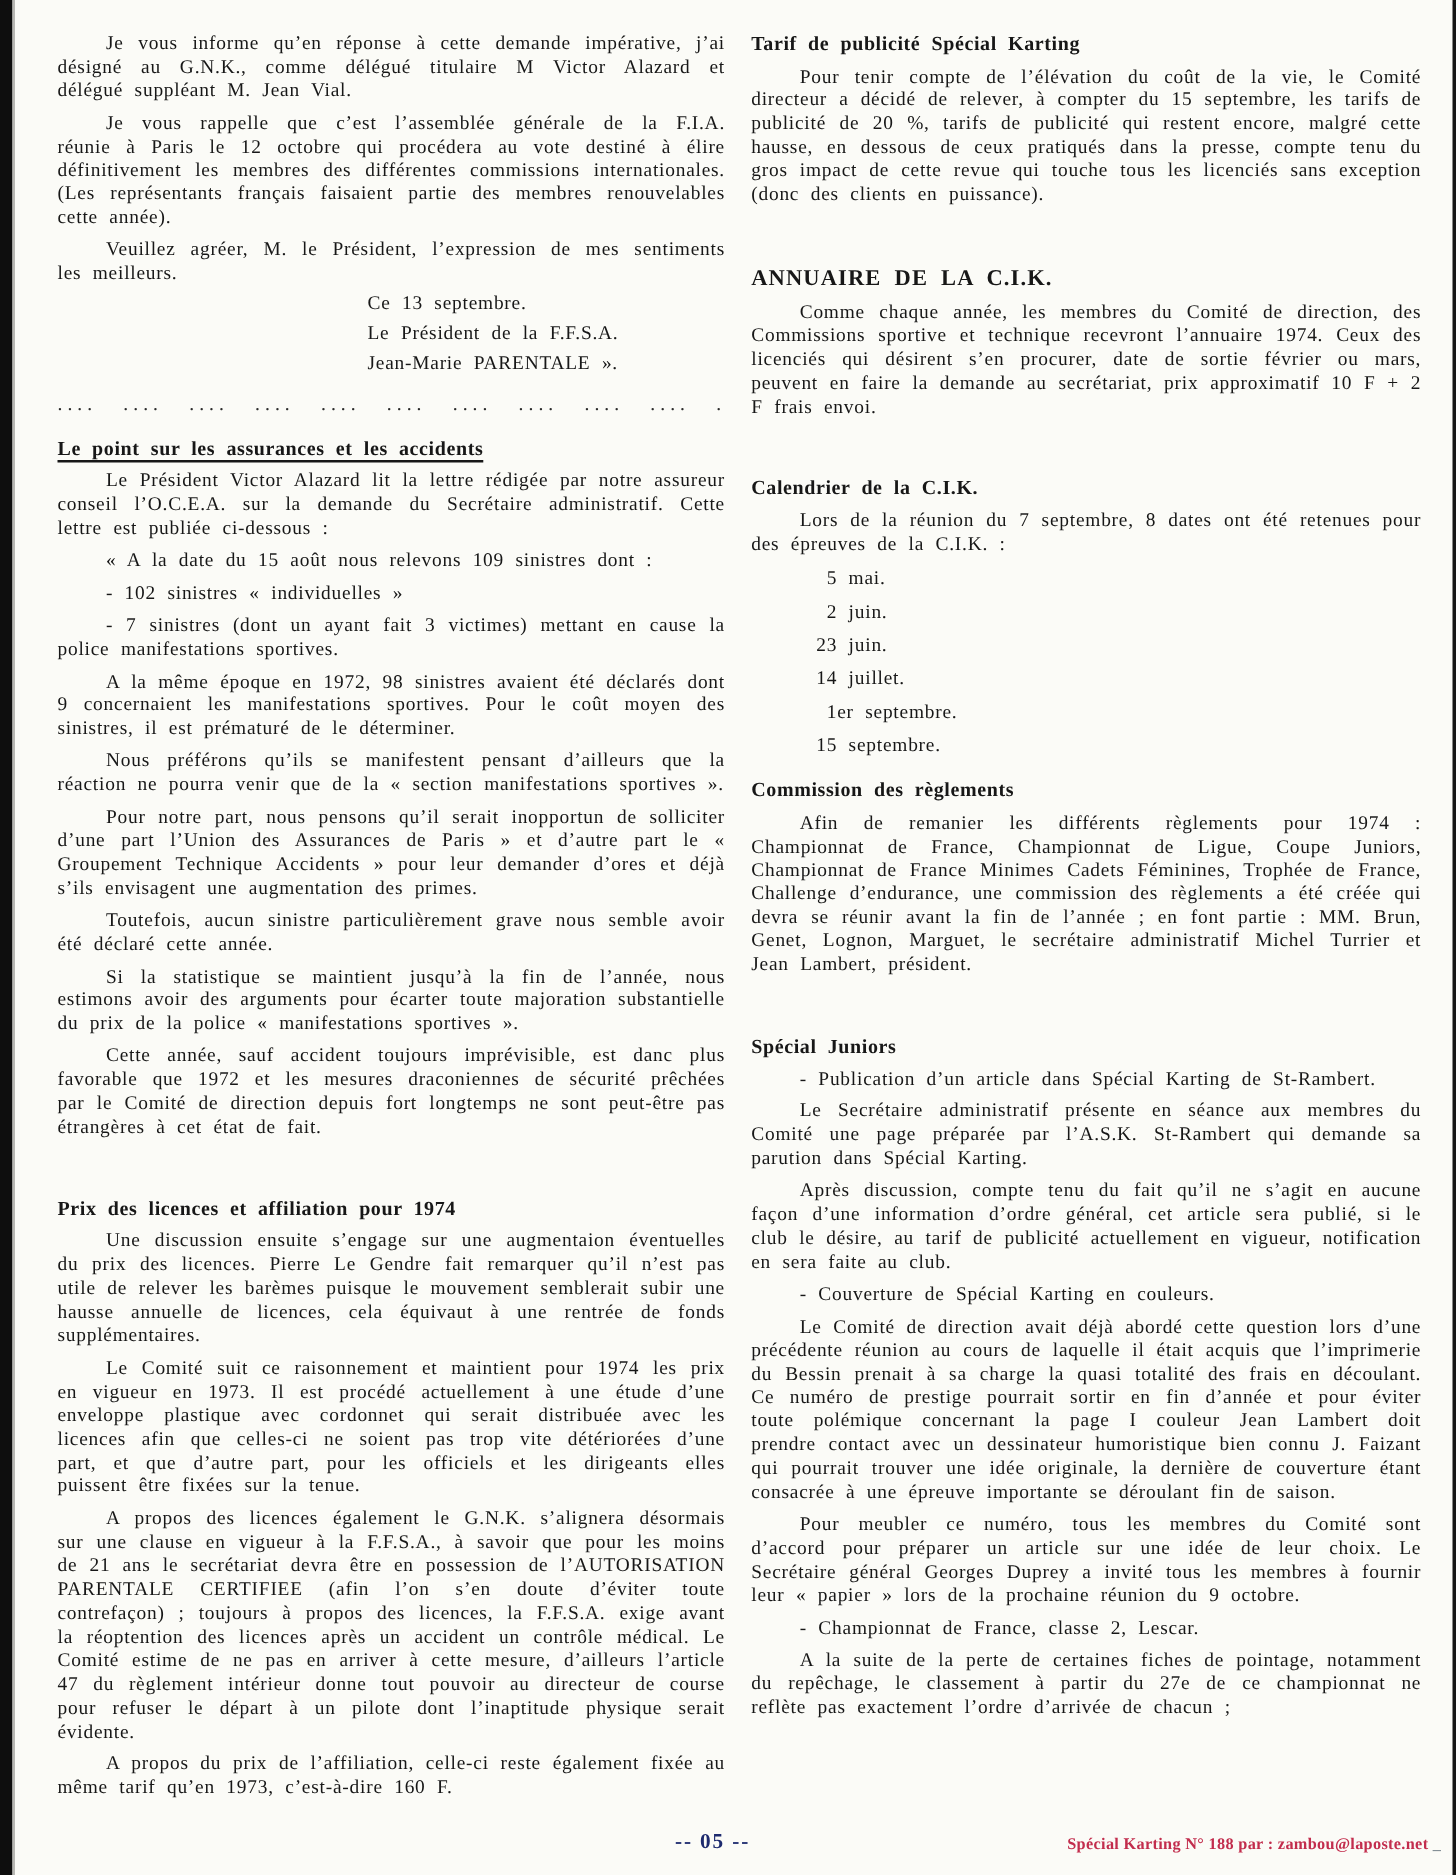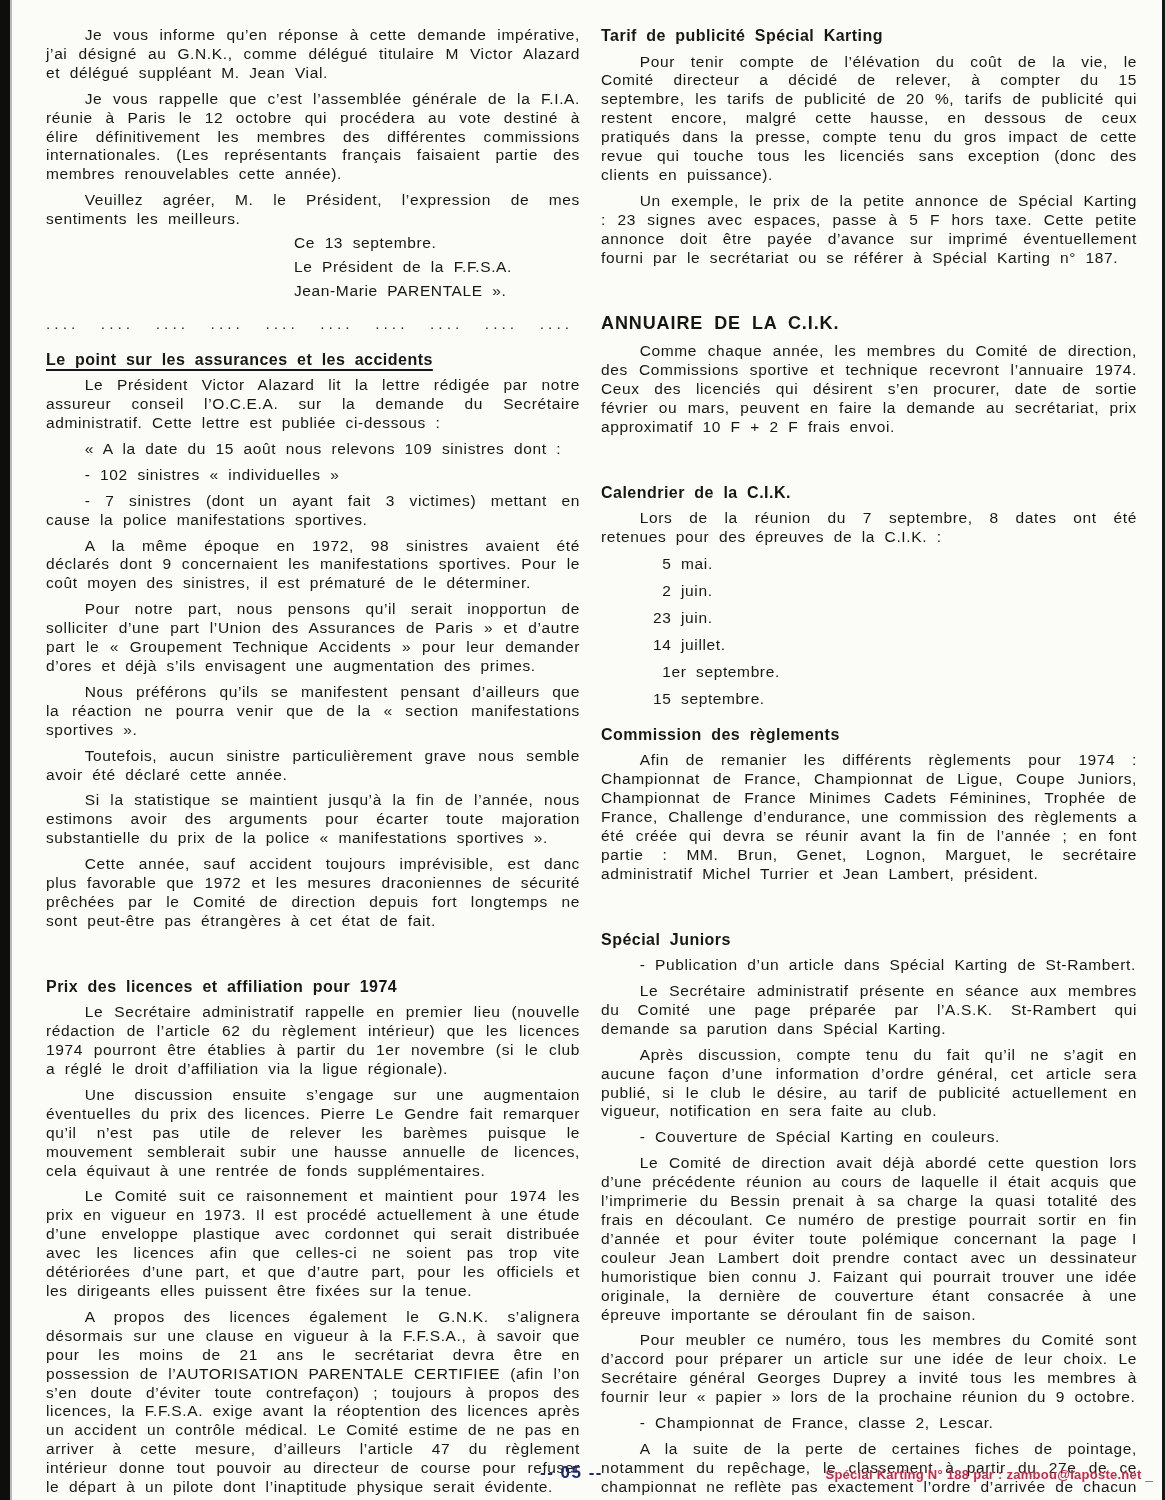--- a/index.html
+++ b/index.html
@@ -1,21 +1,21 @@
 <!DOCTYPE html>
 <html lang="fr"><head>
 <meta charset="utf-8">
 <style>
   html,body { margin:0; padding:0; background:#e8e8e6; }
   .page {
     position:relative;
     width:1165px; height:1500px;
     background:#fbfbf7;
     overflow:hidden;
-    font-family:Liberation Sans, sans-serif;
+    font-family:Liberation Serif, serif;
     color:#171717;
     -webkit-font-smoothing:antialiased;
   }
   .edge-left  { position:absolute; left:0; top:0; width:10px; height:100%; background:#0e0e0e; }
   .edge-left-line { position:absolute; left:10px; top:0; width:2px; height:100%; background:#b8b8b4; }
   .edge-right { position:absolute; right:0; top:0; width:3px; height:100%; background:#161616; }
 
   .col {
     position:absolute; top:26px;
     font-size:15.5px; line-height:1.22;
@@ -82,37 +82,35 @@
     <p class="sig">Ce 13 septembre.</p>
     <p class="sig">Le Président de la F.F.S.A.</p>
     <p class="sig">Jean-Marie PARENTALE ».</p>
     <p class="dots">.... .... .... .... .... .... .... .... .... .... .... ....</p>
     <h3 class="heading underline">Le point sur les assurances et les accidents</h3>
     <p class="para">Le Président Victor Alazard lit la lettre rédigée par notre assureur conseil l’O.C.E.A. sur la demande du Secrétaire administratif. Cette lettre est publiée ci-dessous :</p>
     <p class="para">« A la date du 15 août nous relevons 109 sinistres dont :</p>
     <p class="para">- 102 sinistres « individuelles »</p>
     <p class="para">- 7 sinistres (dont un ayant fait 3 victimes) mettant en cause la police manifestations sportives.</p>
     <p class="para">A la même époque en 1972, 98 sinistres avaient été déclarés dont 9 concernaient les manifestations sportives. Pour le coût moyen des sinistres, il est prématuré de le déterminer.</p>
+    <p class="para">Nous préférons qu’ils se manifestent pensant d’ailleurs que la réaction ne pourra venir que de la « section manifestations sportives ».</p>
     <p class="para">Pour notre part, nous pensons qu’il serait inopportun de solliciter d’une part l’Union des Assurances de Paris » et d’autre part le « Groupement Technique Accidents » pour leur demander d’ores et déjà s’ils envisagent une augmentation des primes.</p>
-    <p class="para">Nous préférons qu’ils se manifestent pensant d’ailleurs que la réaction ne pourra venir que de la « section manifestations sportives ».</p>
     <p class="para">Toutefois, aucun sinistre particulièrement grave nous semble avoir été déclaré cette année.</p>
     <p class="para">Si la statistique se maintient jusqu’à la fin de l’année, nous estimons avoir des arguments pour écarter toute majoration substantielle du prix de la police « manifestations sportives ».</p>
     <p class="para">Cette année, sauf accident toujours imprévisible, est danc plus favorable que 1972 et les mesures draconiennes de sécurité prêchées par le Comité de direction depuis fort longtemps ne sont peut-être pas étrangères à cet état de fait.</p>
     <h3 class="heading mt-lg">Prix des licences et affiliation pour 1974</h3>
-    <p class="para">Le Secrétaire administratif rappelle en premier lieu (nouvelle rédaction de l’article 62 du règlement intérieur) que les licences 1974 pourront être établies à partir du 1er novembre (si le club a réglé le droit d’affiliation via la ligue régionale).</p>
     <p class="para">Une discussion ensuite s’engage sur une augmentaion éventuelles du prix des licences. Pierre Le Gendre fait remarquer qu’il n’est pas utile de relever les barèmes puisque le mouvement semblerait subir une hausse annuelle de licences, cela équivaut à une rentrée de fonds supplémentaires.</p>
     <p class="para">Le Comité suit ce raisonnement et maintient pour 1974 les prix en vigueur en 1973. Il est procédé actuellement à une étude d’une enveloppe plastique avec cordonnet qui serait distribuée avec les licences afin que celles-ci ne soient pas trop vite détériorées d’une part, et que d’autre part, pour les officiels et les dirigeants elles puissent être fixées sur la tenue.</p>
     <p class="para">A propos des licences également le G.N.K. s’alignera désormais sur une clause en vigueur à la F.F.S.A., à savoir que pour les moins de 21 ans le secrétariat devra être en possession de l’AUTORISATION PARENTALE CERTIFIEE (afin l’on s’en doute d’éviter toute contrefaçon) ; toujours à propos des licences, la F.F.S.A. exige avant la réoptention des licences après un accident un contrôle médical. Le Comité estime de ne pas en arriver à cette mesure, d’ailleurs l’article 47 du règlement intérieur donne tout pouvoir au directeur de course pour refuser le départ à un pilote dont l’inaptitude physique serait évidente.</p>
     <p class="para">A propos du prix de l’affiliation, celle-ci reste également fixée au même tarif qu’en 1973, c’est-à-dire 160 F.</p>
   </div>
 
   <div class="col right">
     <h3 class="heading first">Tarif de publicité Spécial Karting</h3>
     <p class="para">Pour tenir compte de l’élévation du coût de la vie, le Comité directeur a décidé de relever, à compter du 15 septembre, les tarifs de publicité de 20 %, tarifs de publicité qui restent encore, malgré cette hausse, en dessous de ceux pratiqués dans la presse, compte tenu du gros impact de cette revue qui touche tous les licenciés sans exception (donc des clients en puissance).</p>
-    <p class="para">Un exemple, le prix de la petite annonce de Spécial Karting : 23 signes avec espaces, passe à 5 F hors taxe. Cette petite annonce doit être payée d’avance sur imprimé éventuellement fourni par le secrétariat ou se référer à Spécial Karting n° 187.</p>
     <h3 class="heading caps mt-lg">ANNUAIRE DE LA C.I.K.</h3>
     <p class="para">Comme chaque année, les membres du Comité de direction, des Commissions sportive et technique recevront l’annuaire 1974. Ceux des licenciés qui désirent s’en procurer, date de sortie février ou mars, peuvent en faire la demande au secrétariat, prix approximatif 10 F + 2 F frais envoi.</p>
     <h3 class="heading mt-lg">Calendrier de la C.I.K.</h3>
     <p class="para">Lors de la réunion du 7 septembre, 8 dates ont été retenues pour des épreuves de la C.I.K. :</p>
     <p class="date"> 5 mai.</p>
     <p class="date"> 2 juin.</p>
     <p class="date">23 juin.</p>
     <p class="date">14 juillet.</p>
     <p class="date"> 1er septembre.</p>
     <p class="date">15 septembre.</p>

